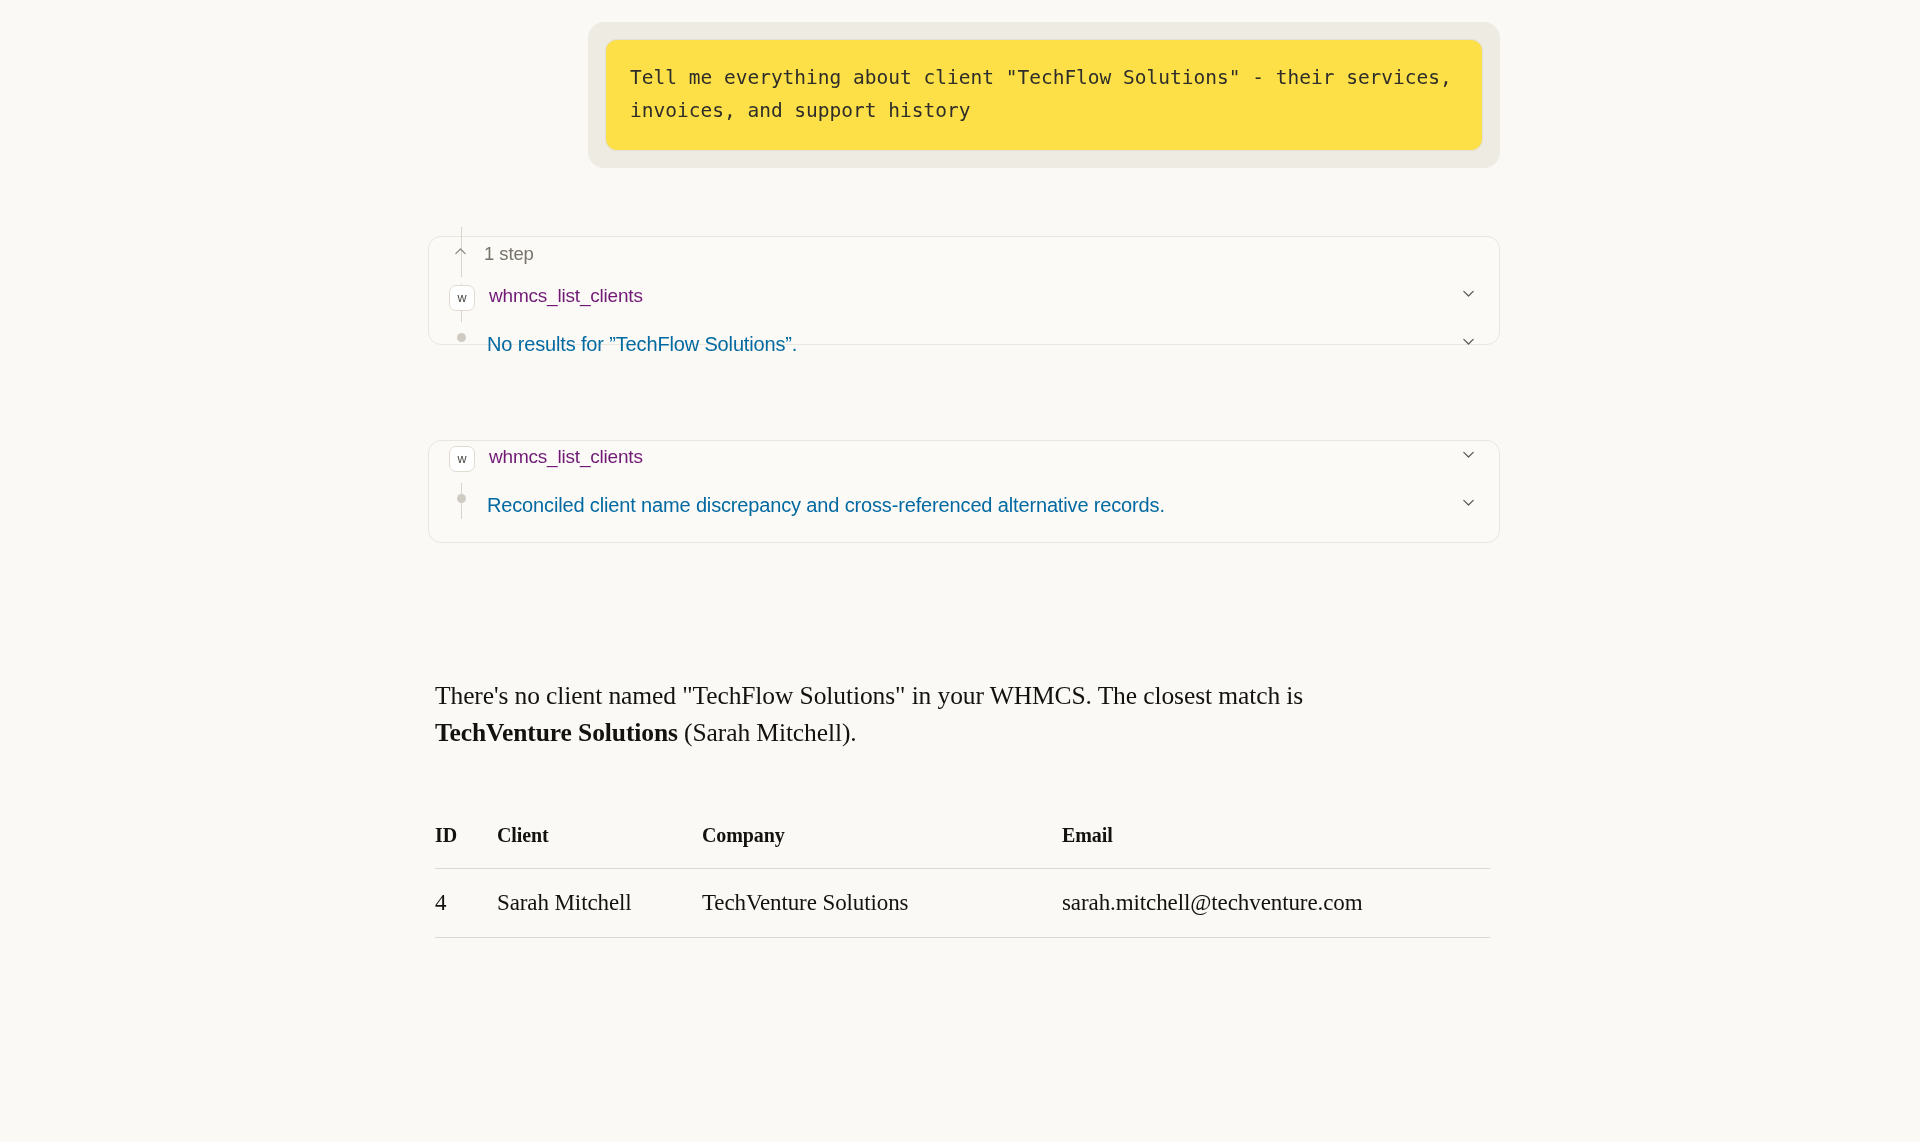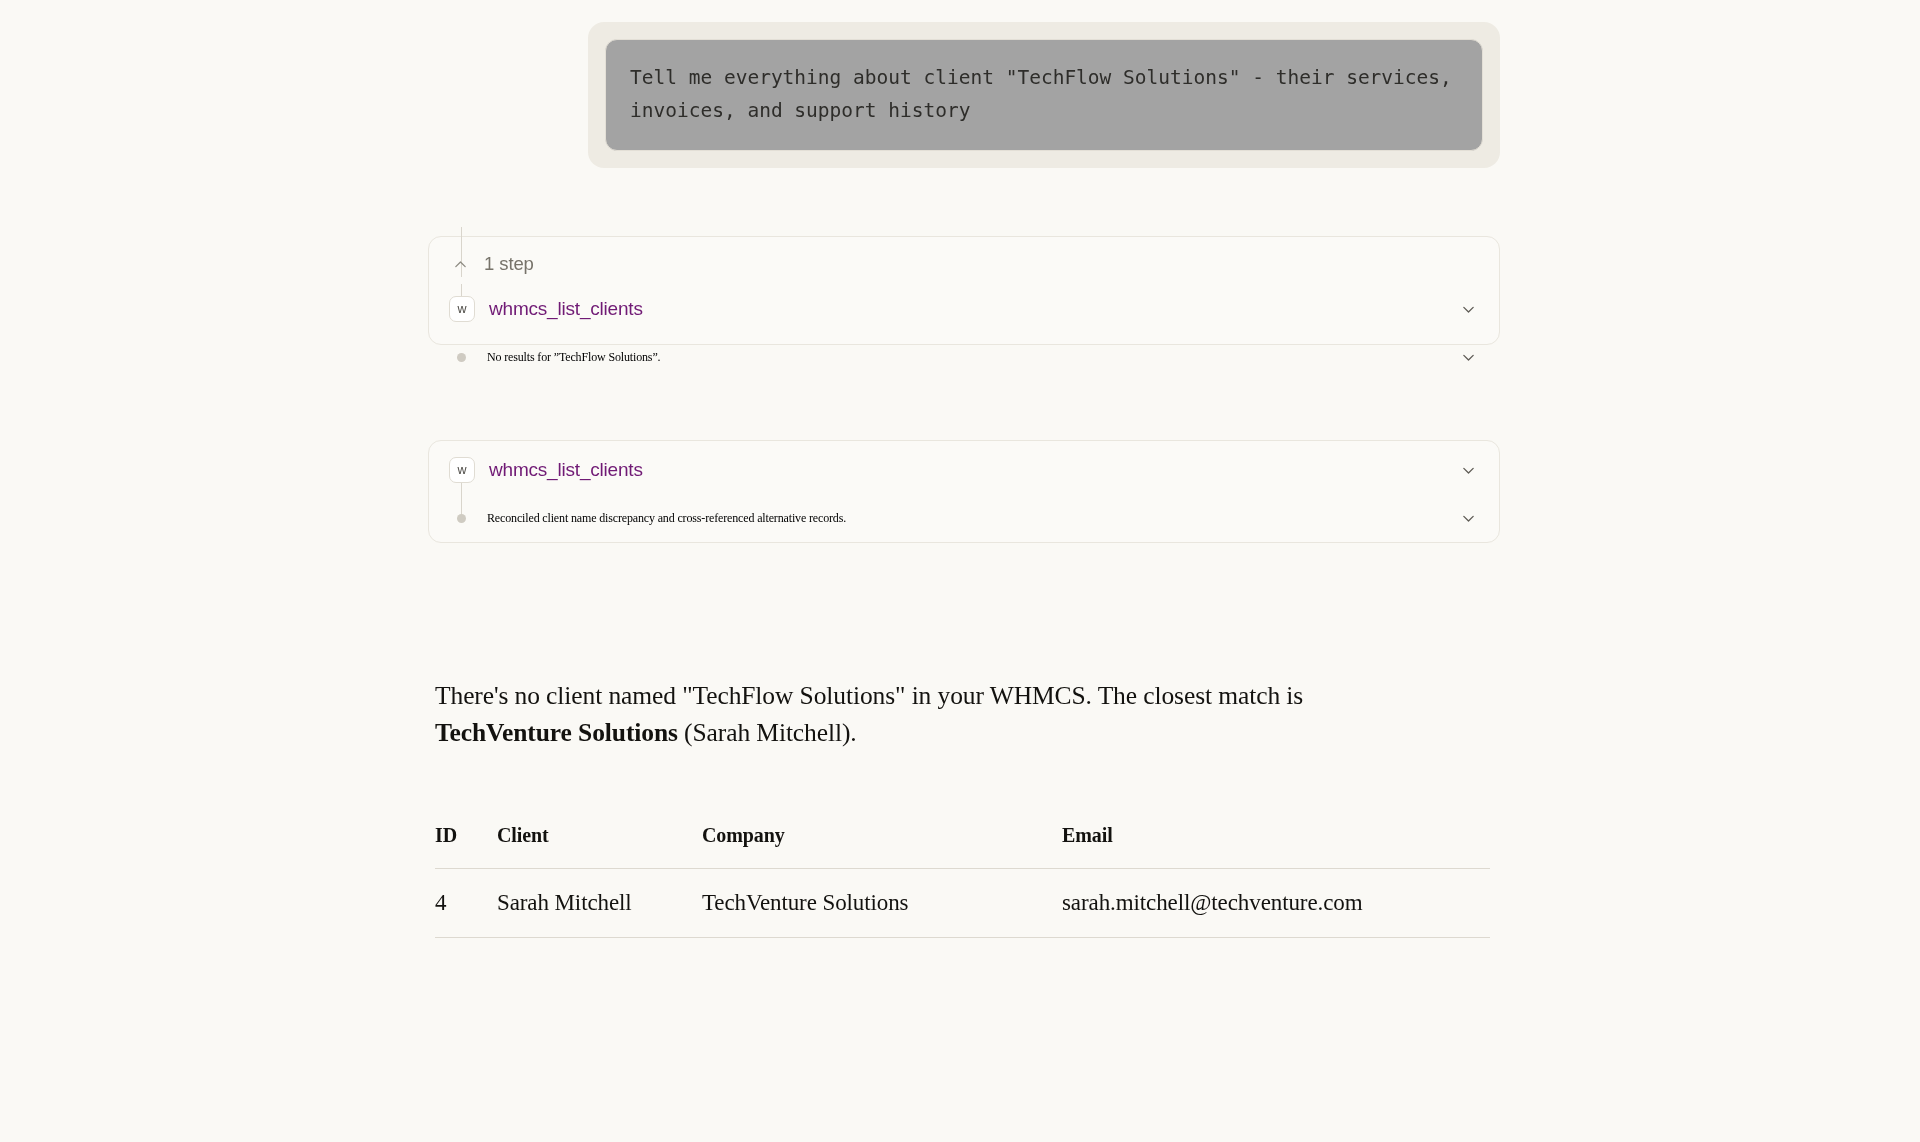--- a/index.html
+++ b/index.html
@@ -26,21 +26,21 @@
     position: absolute;
     left: 588px;
     top: 22px;
     width: 912px;
     box-sizing: border-box;
     background: #eeebe3;
     border-radius: 16px;
     padding: 17px;
   }
   .prompt-box {
-    background: #a3a3a3;
+    background: #fde047;
     border: 1px solid #e3dfd6;
     border-radius: 12px;
     padding: 21px 24px 23px 24px;
     box-sizing: border-box;
   }
   .prompt-text {
     font-family: "DejaVu Sans Mono", "Liberation Mono", monospace;
     font-size: 19.5px;
     line-height: 33px;
     color: #2e2d2a;
@@ -66,21 +66,21 @@
   #tool-card-2 {
     left: 428px;
     top: 440px;
     width: 1072px;
     height: 103px;
   }
 
   .tool-row {
     position: relative;
     display: flex;
-    align-items: center;
+    align-items: flex-start;
     height: 48px;
     padding-left: 22px;
     padding-right: 22px;
   }
 
   
   .connector {
     position: absolute;
     width: 1.6px;
     background: #d9d5cc;
@@ -138,23 +138,23 @@
     position: relative;
   }
 
   .tool-name {
     font-family: Liberation Sans, sans-serif;
     font-size: 19px;
     color: #701a75;
     letter-spacing: -0.2px;
   }
   .tool-result {
-    font-family: Liberation Serif, serif;
-    font-size: 12px;
-    color: #000000;
+    font-family: Liberation Sans, sans-serif;
+    font-size: 20px;
+    color: #0369a1;
     letter-spacing: -0.15px;
   }
   .chevron-down {
     width: 17px;
     height: 17px;
     margin-left: auto;
     flex: 0 0 auto;
     display: block;
   }
 

